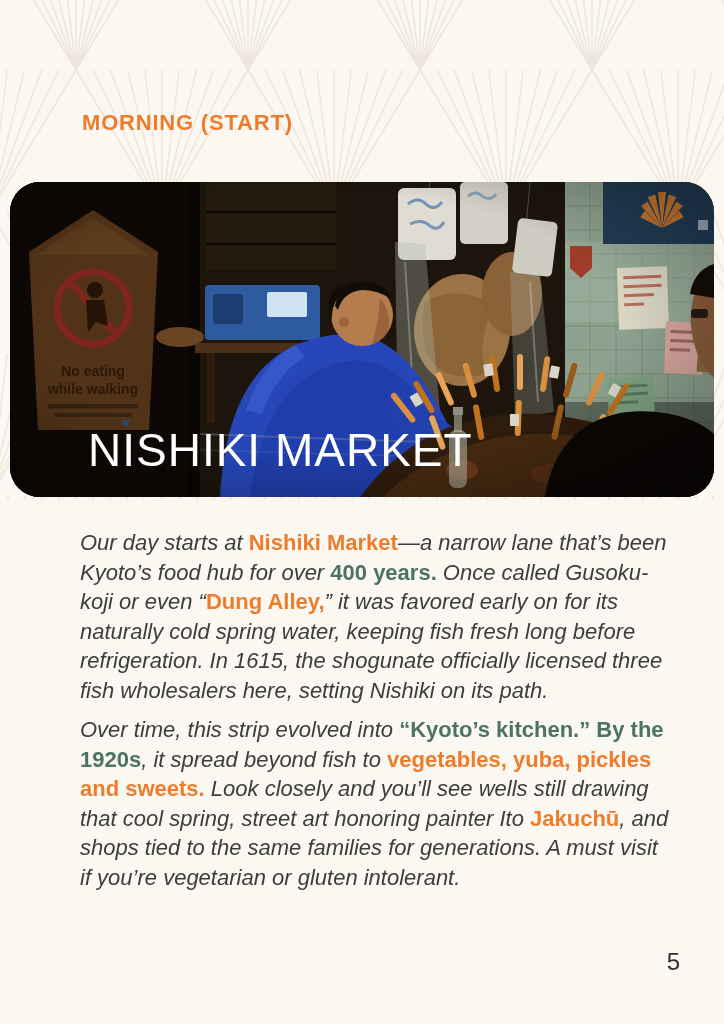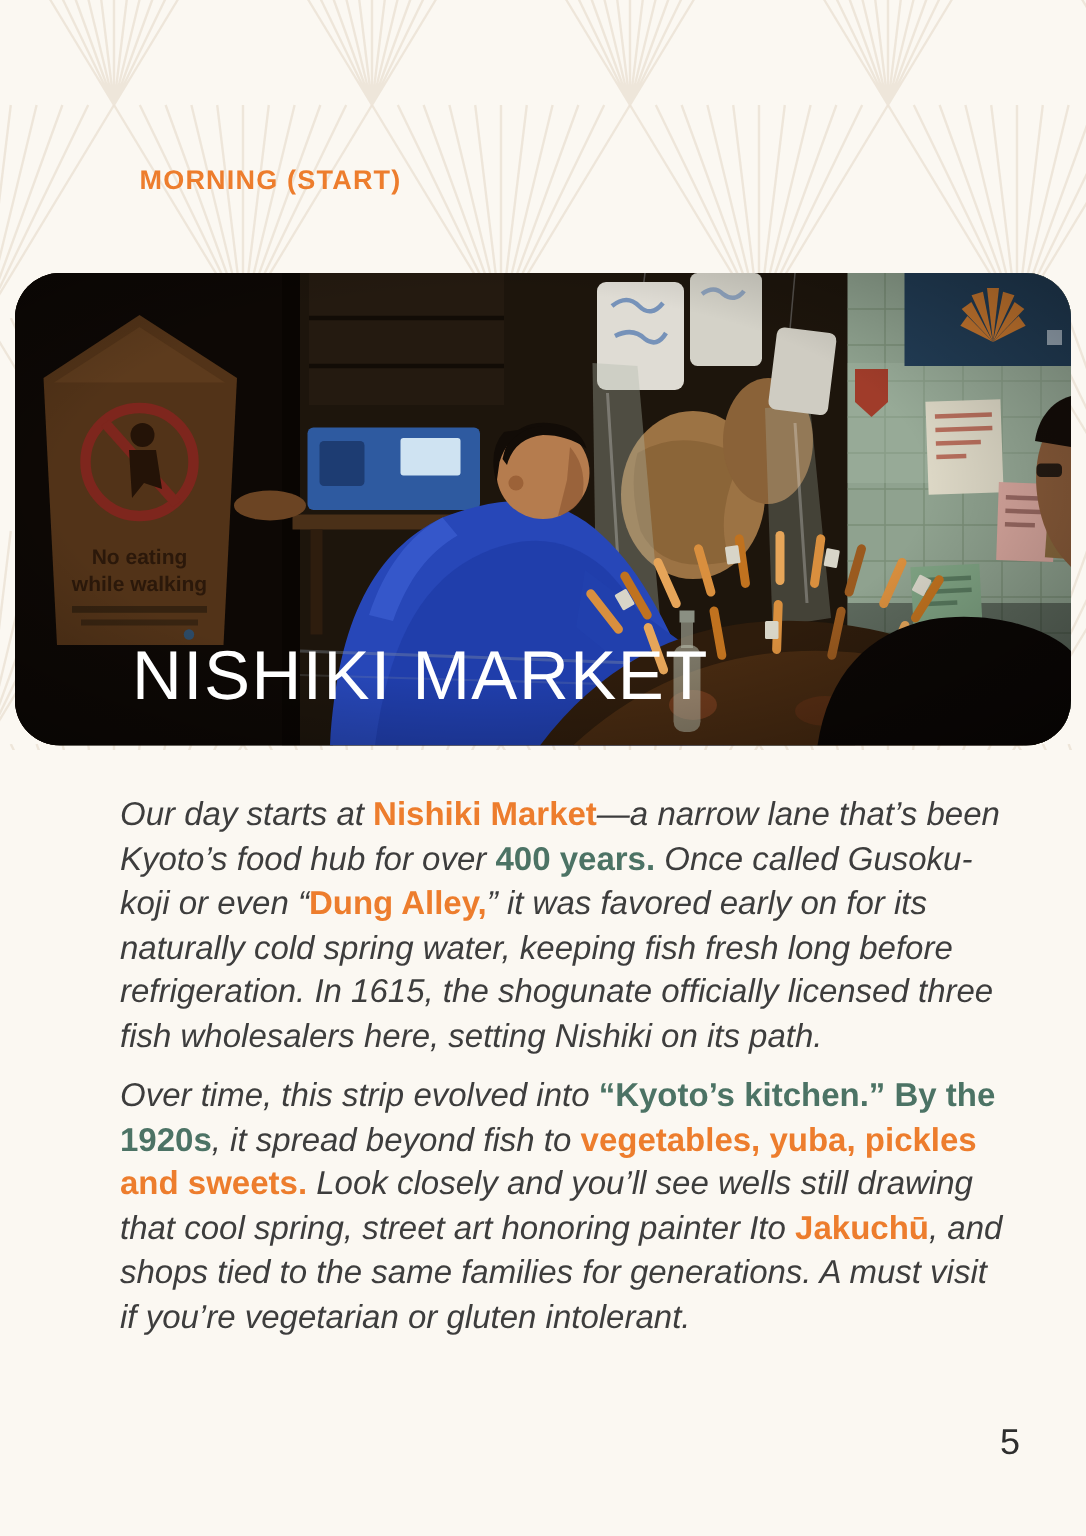--- a/index.html
+++ b/index.html
@@ -11,22 +11,22 @@
     --hero-title:#FFFFFF;
   }
   *{margin:0;padding:0;box-sizing:border-box;}
   html,body{width:724px;height:1024px;}
   body{font-family:"Liberation Sans","DejaVu Sans",sans-serif;background:var(--page-bg);}
   .page{position:relative;width:724px;height:1024px;overflow:hidden;background:var(--page-bg);}
 
   .pattern-band{position:absolute;top:0;left:0;width:724px;height:500px;}
 
   .kicker{
-    position:absolute;left:93px;top:110px;
-    font-size:18px;font-weight:600;letter-spacing:0.8px;
+    position:absolute;left:82px;top:110px;
+    font-size:22px;font-weight:600;letter-spacing:0.8px;
     color:var(--accent-orange);
   }
 
   .photo{
     position:absolute;left:10px;top:182px;width:704px;height:315px;
     border-radius:30px;overflow:hidden;background:#17110a;
   }
   .photo svg{display:block;width:704px;height:315px;}
   .hero-title{
     position:absolute;left:78px;bottom:20px;

